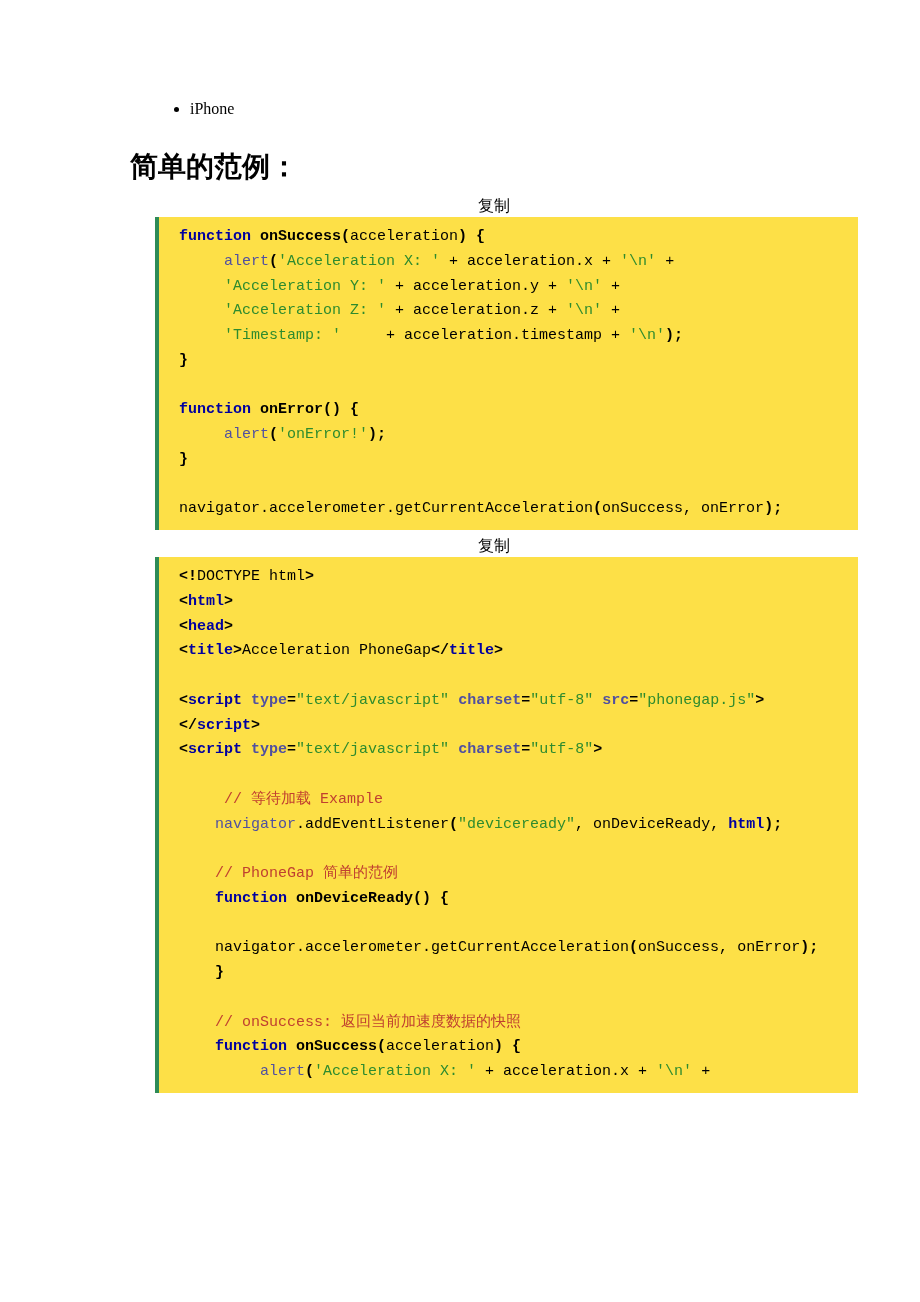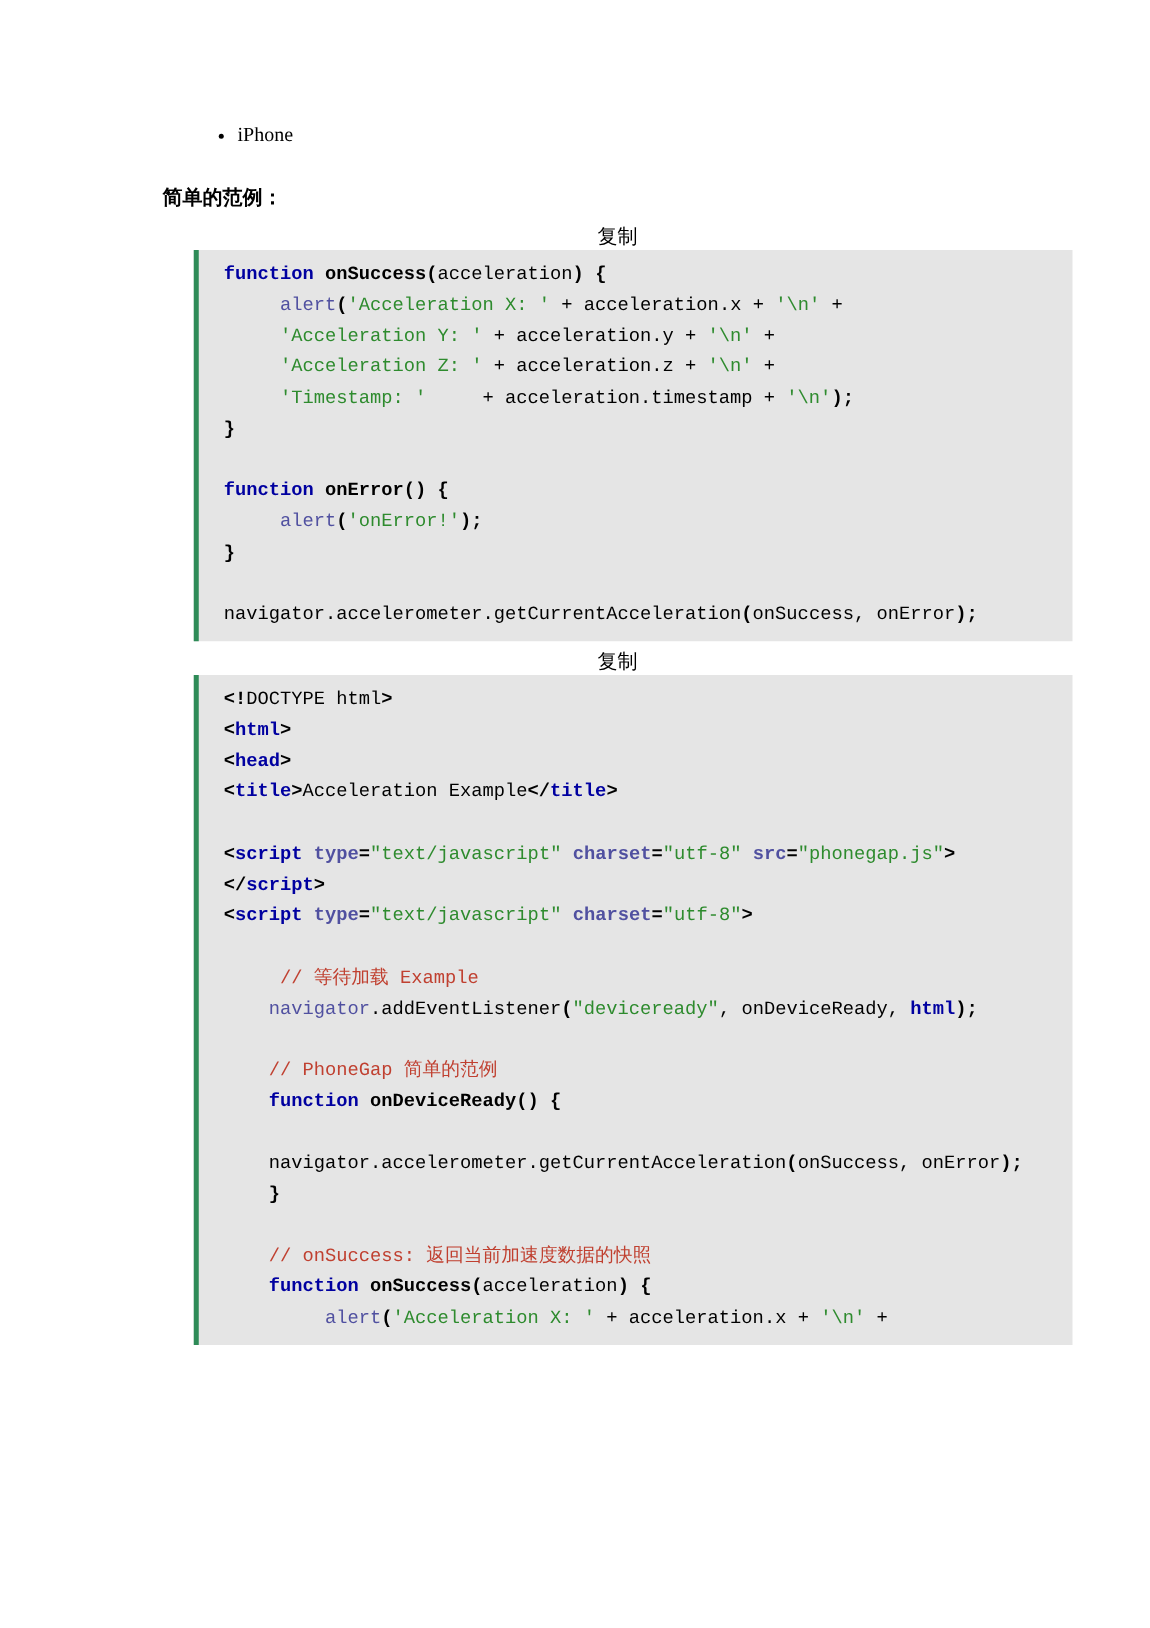--- a/index.html
+++ b/index.html
@@ -16,33 +16,33 @@
   ul.plain {
     margin: 0 0 30px 0;
     padding-left: 60px;
   }
   ul.plain li {
     list-style: disc;
     font-family: "Times New Roman", serif;
     font-size: 16px;
   }
   h2.section {
-    font-size: 16px;
+    font-size: 28px;
     font-weight: bold;
     margin: 24px 0 10px 0;
     font-family: "SimSun", "宋体", sans-serif;
   }
   .copy-label {
     text-align: center;
     font-size: 16px;
     font-family: Liberation Serif, serif;
     margin: 4px 0 0 0;
   }
   .codeblock {
-    background: #e5e5e5;
+    background: #fde047;
     border-left: 4px solid #2e8b57;
     padding: 8px 14px 8px 20px;
     margin: 0 0 6px 25px;
     font-family: "Courier New", monospace;
     font-size: 15px;
     line-height: 1.65;
     white-space: pre-wrap;
     word-break: break-word;
   }
   .codeblock .kw { color: #0000a0; font-weight: bold; }
@@ -79,21 +79,21 @@
      <span class="ident">alert</span><span class="p">(</span><span class="str">'onError!'</span><span class="p">);</span>
 <span class="p">}</span>
 
 <span class="plain">navigator.accelerometer.getCurrentAcceleration</span><span class="p">(</span><span class="plain">onSuccess, onError</span><span class="p">);</span></div>
 
   <div class="copy-label">复制</div>
 
   <div class="codeblock"><span class="p">&lt;!</span><span class="plain">DOCTYPE html</span><span class="p">&gt;</span>
 <span class="p">&lt;</span><span class="tag">html</span><span class="p">&gt;</span>
 <span class="p">&lt;</span><span class="tag">head</span><span class="p">&gt;</span>
-<span class="p">&lt;</span><span class="tag">title</span><span class="p">&gt;</span><span class="plain">Acceleration Example</span><span class="p">&lt;/</span><span class="tag">title</span><span class="p">&gt;</span>
+<span class="p">&lt;</span><span class="tag">title</span><span class="p">&gt;</span><span class="plain">Acceleration PhoneGap</span><span class="p">&lt;/</span><span class="tag">title</span><span class="p">&gt;</span>
 
 <span class="p">&lt;</span><span class="tag">script</span><span> </span><span class="attr">type</span><span class="p">=</span><span class="attrv">"text/javascript"</span><span> </span><span class="attr">charset</span><span class="p">=</span><span class="attrv">"utf-8"</span><span> </span><span class="attr">src</span><span class="p">=</span><span class="attrv">"phonegap.js"</span><span class="p">&gt;&lt;/</span><span class="tag">script</span><span class="p">&gt;</span>
 <span class="p">&lt;</span><span class="tag">script</span><span> </span><span class="attr">type</span><span class="p">=</span><span class="attrv">"text/javascript"</span><span> </span><span class="attr">charset</span><span class="p">=</span><span class="attrv">"utf-8"</span><span class="p">&gt;</span>
 
      <span class="cmt">// 等待加载 Example</span>
     <span class="ident">navigator</span><span class="plain">.addEventListener</span><span class="p">(</span><span class="attrv">"deviceready"</span><span class="plain">, onDeviceReady, </span><span class="kw">html</span><span class="p">);</span>
 
     <span class="cmt">// PhoneGap 简单的范例</span>
     <span class="kw">function</span> <span class="fn">onDeviceReady</span><span class="p">() {</span>
 

